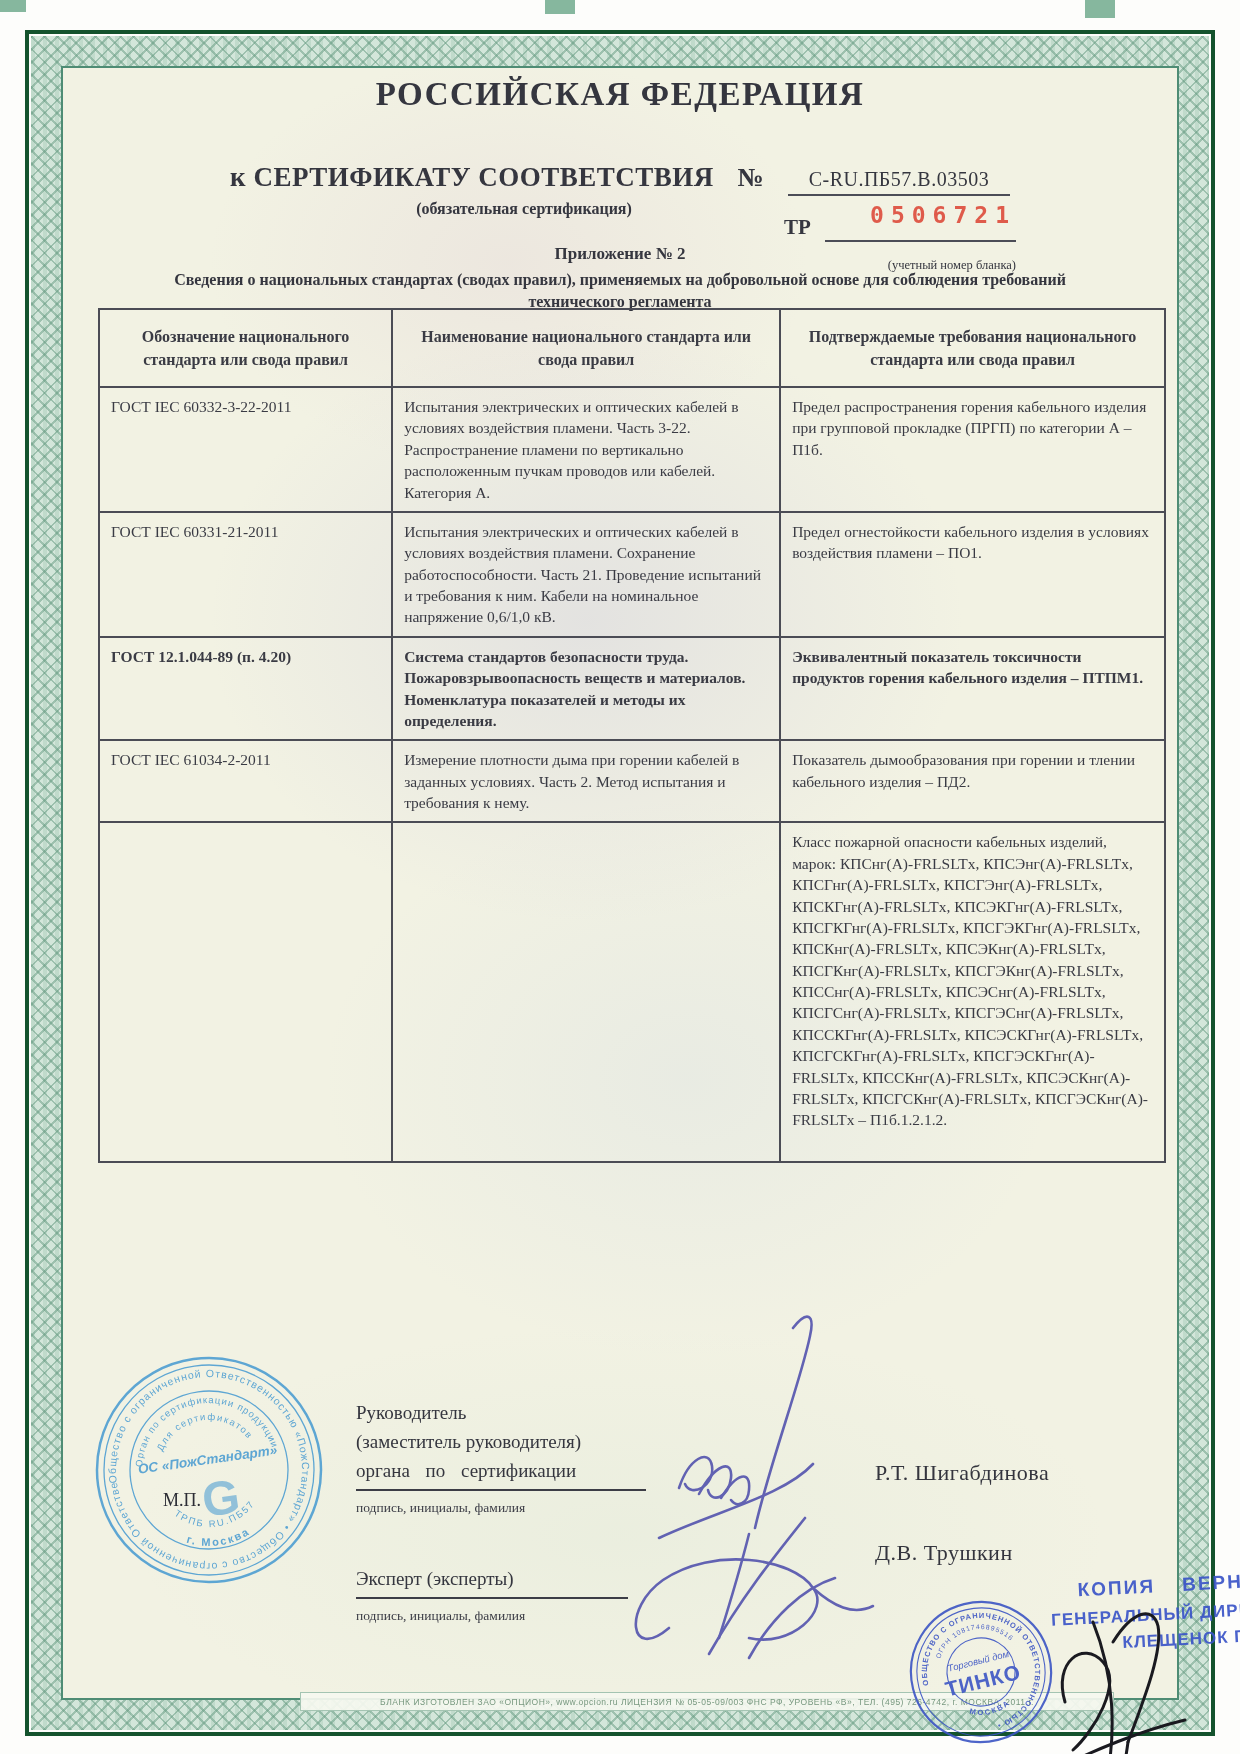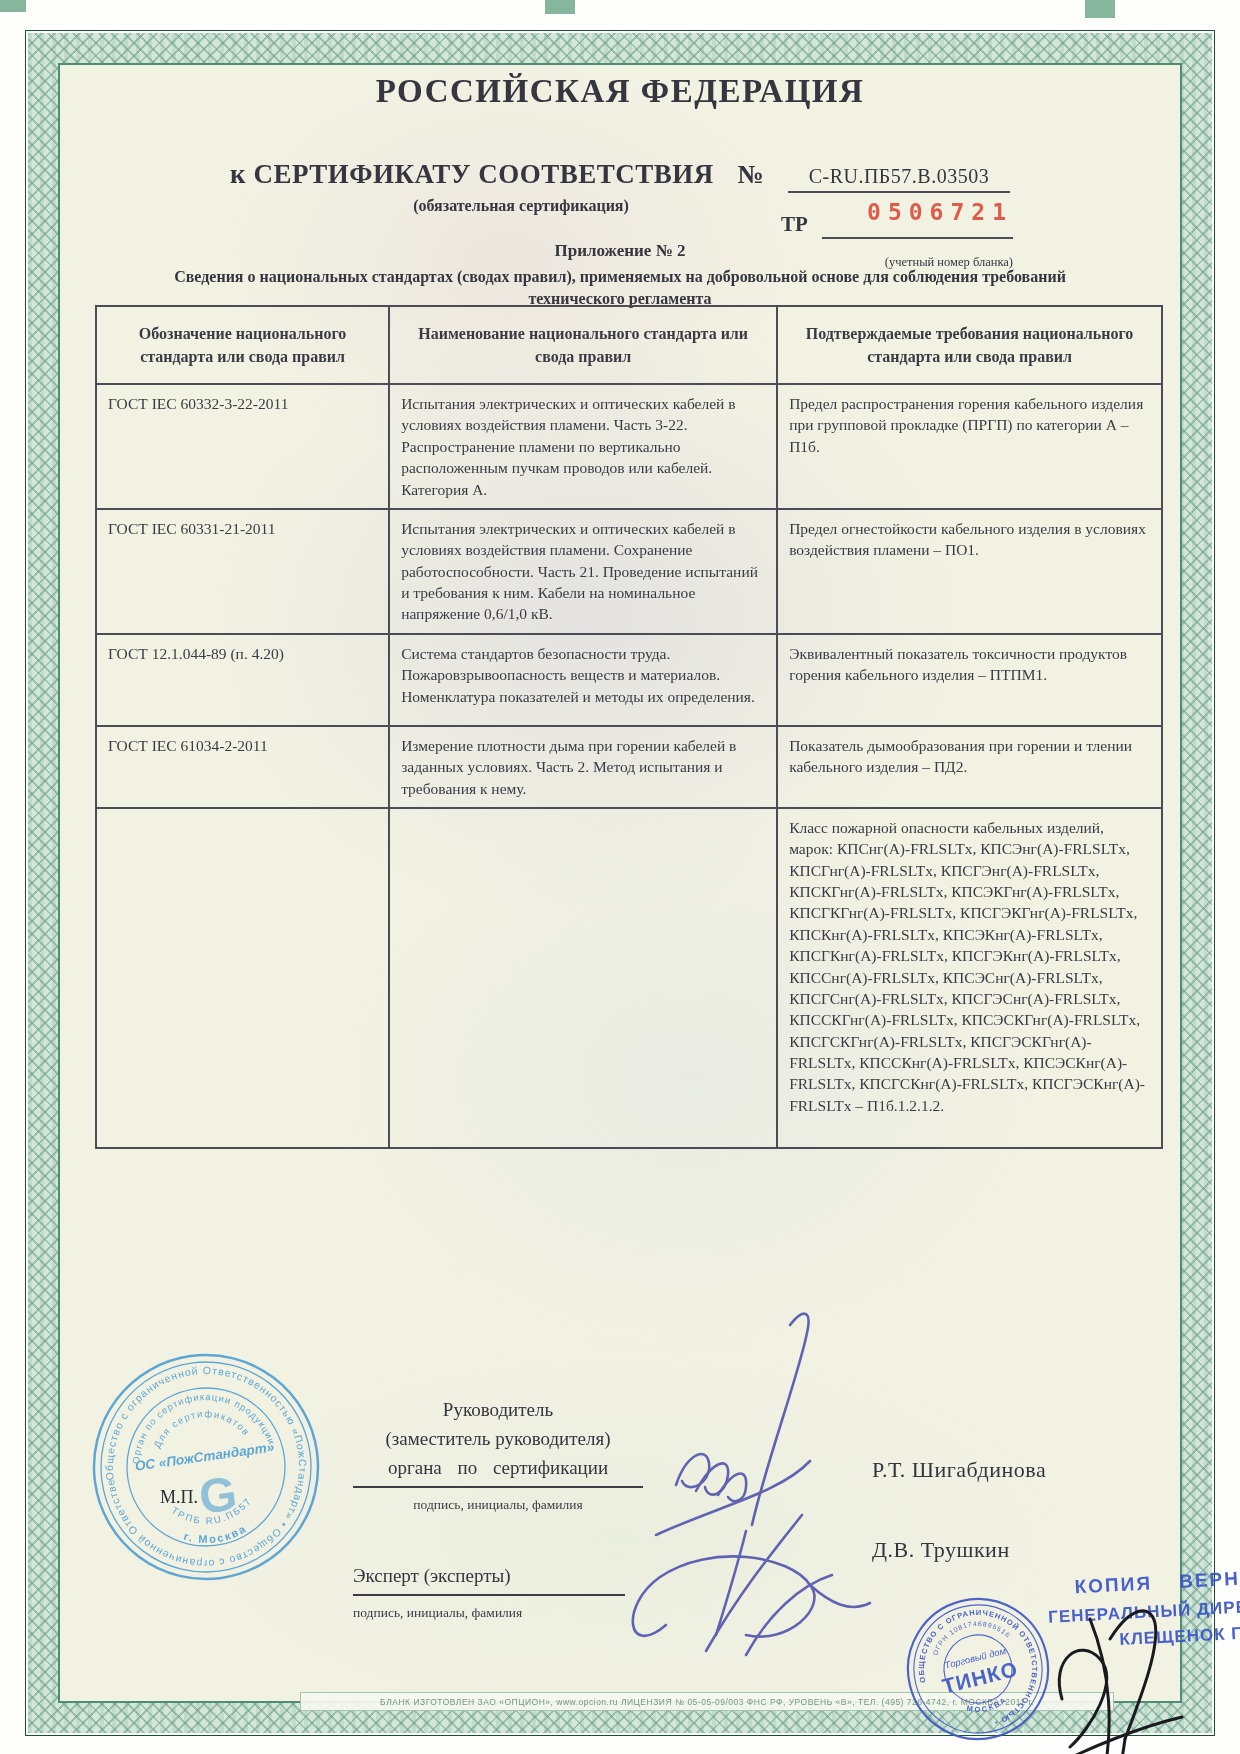--- a/index.html
+++ b/index.html
@@ -5,21 +5,21 @@
   html,body{margin:0;padding:0;}
   body{width:1240px;height:1754px;overflow:hidden;background:#ffffff;
        font-family:"Liberation Serif", serif;}
   .page{position:relative;width:1240px;height:1754px;background:#fdfdfb;overflow:hidden;}
 
   
   .scan-mark{position:absolute;background:#86b79e;}
 
   
   .frame-outer{position:absolute;left:25px;top:30px;right:25px;bottom:18px;
-               border:1px solid #14532d;}
+               border:4px solid #14532d;}
   .band{position:absolute;inset:2px;background-color:#d3e6da;
         background-image:
           repeating-linear-gradient(135deg, rgba(104,156,131,.50) 0 2px, rgba(0,0,0,0) 2px 9px),
           repeating-linear-gradient(45deg,  rgba(104,156,131,.50) 0 2px, rgba(0,0,0,0) 2px 9px),
           repeating-linear-gradient(90deg,  rgba(150,192,170,.30) 0 4px, rgba(0,0,0,0) 4px 12px);}
   .paper{position:absolute;inset:32px;border:2px solid #4e8c74;
          background-color:#f2f2e3;
          background-image:
            radial-gradient(ellipse 540px 430px at 47% 34%, rgba(168,164,214,.20), rgba(168,164,214,0) 70%),
            radial-gradient(ellipse 430px 300px at 40% 12%, rgba(206,172,200,.16), rgba(206,172,200,0) 70%),
@@ -58,21 +58,21 @@
   table.std{position:absolute;top:240px;left:35px;width:1068px;
             border-collapse:collapse;table-layout:fixed;
             font-size:15.5px;line-height:1.38;color:#3a3b44;}
   table.std col.c1{width:27.5%;} table.std col.c2{width:36.4%;} table.std col.c3{width:36.1%;}
   table.std th, table.std td{border:2px solid #4b4c55;vertical-align:top;
             padding:8px 11px;text-align:left;}
   table.std th{text-align:center;font-weight:bold;font-size:16px;vertical-align:middle;
             padding:6px 10px;line-height:1.45;border-radius:17px;}
 
   
-  .role-block{position:absolute;left:293px;top:1330px;width:290px;font-size:19px;line-height:29px;text-align:center;}
+  .role-block{position:absolute;left:293px;top:1330px;width:290px;font-size:19px;line-height:29px;}
   .role-block .l3{word-spacing:11px;}
   .rule{border-top:2px solid #3c3d46;margin-top:4px;}
   .sign-caption{font-size:13.5px;margin-top:2px;color:#3c3d46;}
   .expert-block{position:absolute;left:293px;top:1496px;width:290px;font-size:19px;line-height:29px;}
   .expert-block .rule{width:272px;}
   .name{position:absolute;font-size:22px;letter-spacing:.5px;color:#34353e;}
   .name.head{left:812px;top:1392px;}
   .name.expert{left:812px;top:1472px;}
   .mp{position:absolute;left:100px;top:1422px;font-size:18px;color:#2c2d35;z-index:5;}
 
@@ -149,21 +149,21 @@
           <tr style="height:100px;">
             <td>ГОСТ IEC 60332-3-22-2011</td>
             <td>Испытания электрических и оптических кабелей в условиях воздействия пламени. Часть 3-22. Распространение пламени по вертикально расположенным пучкам проводов или кабелей. Категория А.</td>
             <td>Предел распространения горения кабельного изделия при групповой прокладке (ПРГП) по категории А – П1б.</td>
           </tr>
           <tr style="height:120px;">
             <td>ГОСТ IEC 60331-21-2011</td>
             <td>Испытания электрических и оптических кабелей в условиях воздействия пламени. Сохранение работоспособности. Часть 21. Проведение испытаний и требования к ним. Кабели на номинальное напряжение 0,6/1,0 кВ.</td>
             <td>Предел огнестойкости кабельного изделия в условиях воздействия пламени – ПО1.</td>
           </tr>
-          <tr style="height:92px;">
+          <tr style="height:92px;font-weight:bold;">
             <td>ГОСТ 12.1.044-89 (п. 4.20)</td>
             <td>Система стандартов безопасности труда. Пожаровзрывоопасность веществ и материалов. Номенклатура показателей и методы их определения.</td>
             <td>Эквивалентный показатель токсичности продуктов горения кабельного изделия – ПТПМ1.</td>
           </tr>
           <tr style="height:72px;">
             <td>ГОСТ IEC 61034-2-2011</td>
             <td>Измерение плотности дыма при горении кабелей в заданных условиях. Часть 2. Метод испытания и требования к нему.</td>
             <td>Показатель дымообразования при горении и тлении кабельного изделия – ПД2.</td>
           </tr>
           <tr style="height:340px;">

